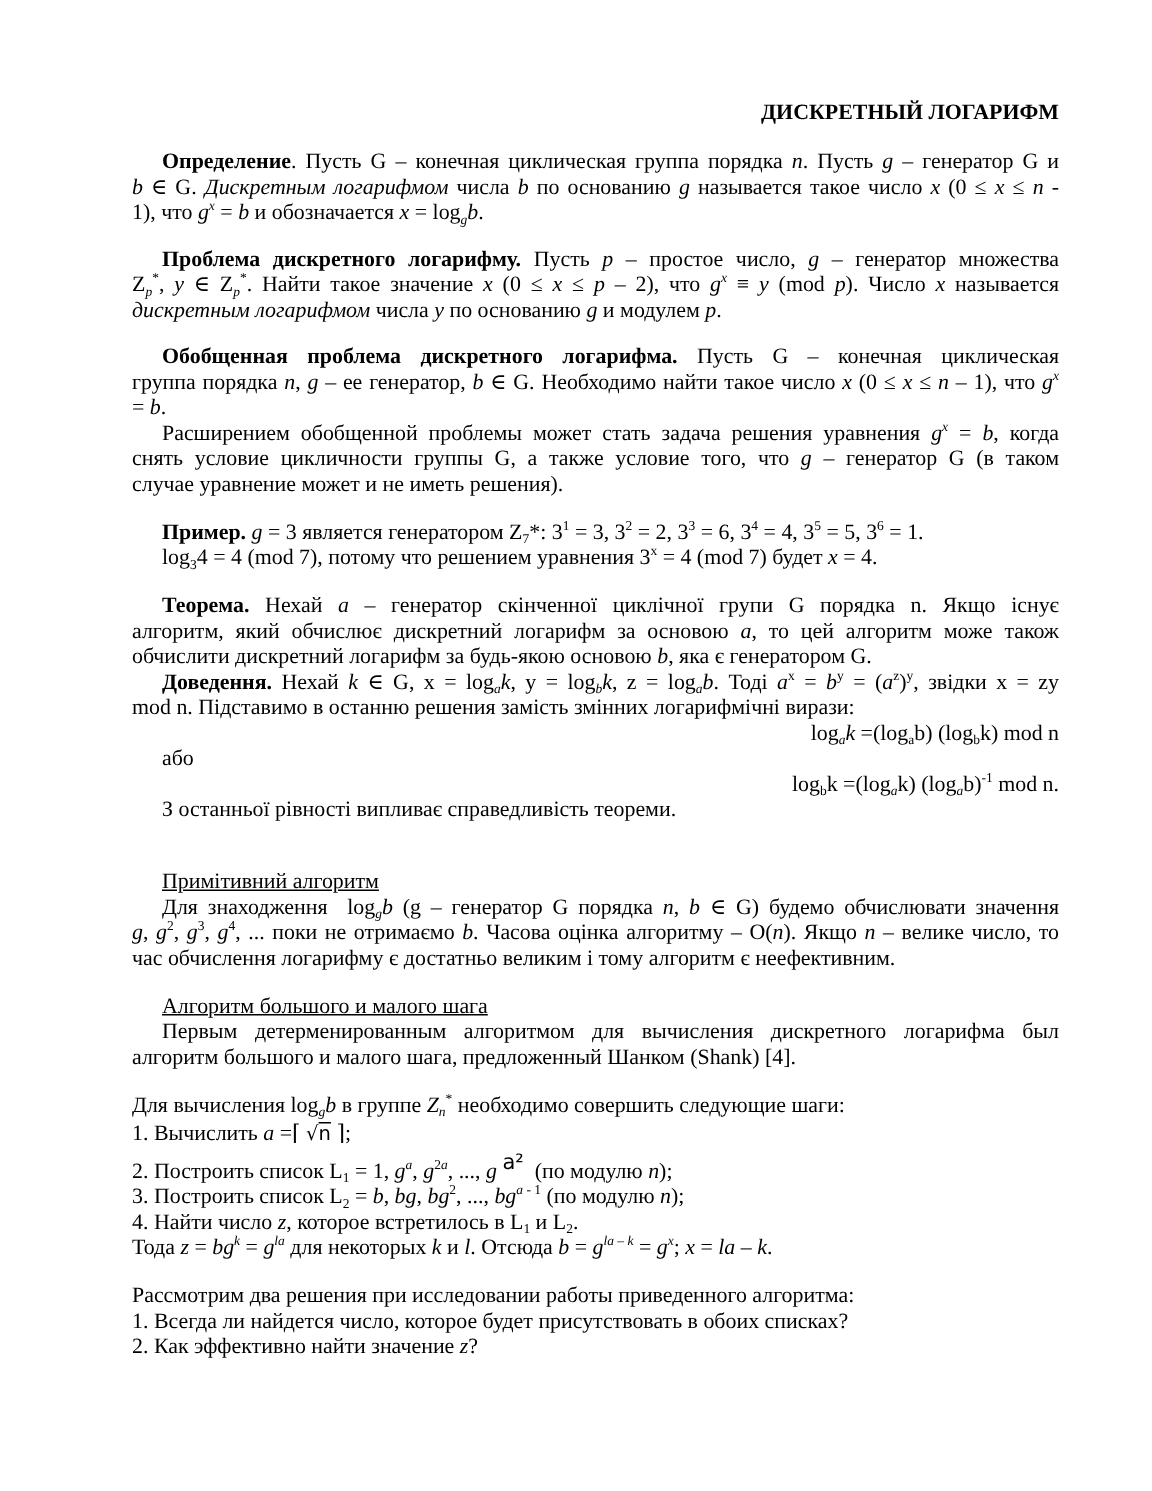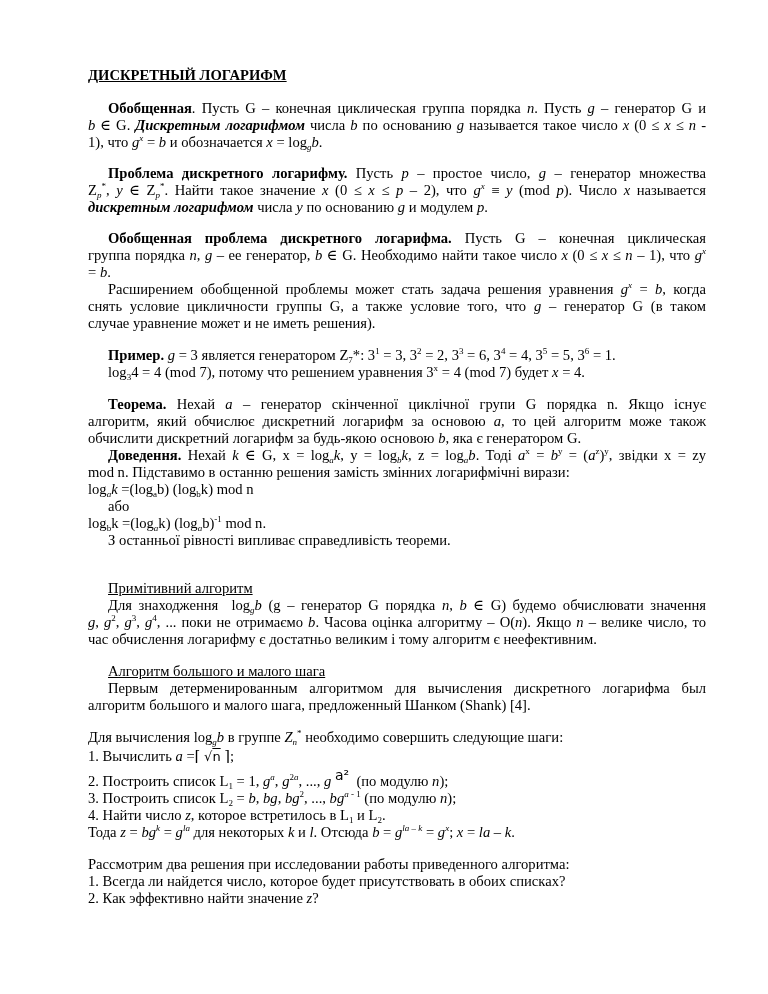--- a/index.html
+++ b/index.html
@@ -2,38 +2,38 @@
 <html><head>
 <meta charset="utf-8">
 <style>
   html, body { margin: 0; padding: 0; background: #ffffff; }
   body { width: 768px; height: 994px; position: relative; overflow: hidden;
          font-family: "Liberation Serif", "DejaVu Serif", serif; color: #000; font-size: 14.6px; }
   .page { position: absolute; left: 88px; top: 0; width: 618px; }
   .line { position: absolute; left: 0; width: 618px; white-space: nowrap; line-height: 17px; }
   .j { text-align: justify; text-align-last: justify; }
   .ind { padding-left: 20px; box-sizing: border-box; }
-  .title { font-weight: bold; text-align: left; text-decoration: underline; }
-  .c { text-align: left; }
+  .title { font-weight: bold; text-align: right; }
+  .c { text-align: right; }
   b { font-weight: bold; }
   i { font-style: italic; }
-  .bi { font-weight: bold; font-style: italic; }
+  .bi { font-weight: normal; font-style: italic; }
   .u { font-weight: normal; text-decoration: underline; }
   sup { font-size: 9px; vertical-align: 6px; line-height: 0; }
   sub { font-size: 9px; vertical-align: -3px; line-height: 0; }
   .sans { font-family: "DejaVu Sans", sans-serif; font-size: 13px; }
 </style>
 </head>
 <body>
 
 <div class="page">
 
   <div class="line title" style="top:67px">ДИСКРЕТНЫЙ ЛОГАРИФМ</div>
 
-  <div class="line j ind" style="top:100px"><b>Обобщенная</b>. Пусть G – конечная циклическая группа порядка <i>n</i>. Пусть <i>g</i> – генератор G и</div>
+  <div class="line j ind" style="top:100px"><b>Определение</b>. Пусть G – конечная циклическая группа порядка <i>n</i>. Пусть <i>g</i> – генератор G и</div>
   <div class="line j" style="top:117px"><i>b</i> ∈ G. <span class="bi">Дискретным логарифмом</span> числа <i>b</i> по основанию <i>g</i> называется такое число <i>x</i> (0 ≤ <i>x</i> ≤ <i>n</i> -</div>
   <div class="line" style="top:134px">1), что <i>g</i><sup><i>x</i></sup> = <i>b</i> и обозначается <i>x</i> = log<sub><i>g</i></sub><i>b</i>.</div>
 
   <div class="line j ind" style="top:165px"><b>Проблема дискретного логарифму.</b> Пусть <i>p</i> – простое число, <i>g</i> – генератор множества</div>
   <div class="line j" style="top:182px">Z<sub><i>p</i></sub><sup>*</sup>, <i>y</i> ∈ Z<sub><i>p</i></sub><sup>*</sup>. Найти такое значение <i>x</i> (0 ≤ <i>x</i> ≤ <i>p</i> – 2), что <i>g</i><sup><i>x</i></sup> ≡ <i>y</i> (mod <i>p</i>). Число <i>x</i> называется</div>
   <div class="line" style="top:199px"><span class="bi">дискретным логарифмом</span> числа <i>y</i> по основанию <i>g</i> и модулем <i>p</i>.</div>
 
   <div class="line j ind" style="top:230px"><b>Обобщенная проблема дискретного логарифма.</b> Пусть G – конечная циклическая</div>
   <div class="line j" style="top:247px">группа порядка <i>n</i>, <i>g</i> – ее генератор, <i>b</i> ∈ G. Необходимо найти такое число <i>x</i> (0 ≤ <i>x</i> ≤ <i>n</i> – 1), что <i>g</i><sup><i>x</i></sup></div>
   <div class="line" style="top:264px">= <i>b</i>.</div>

